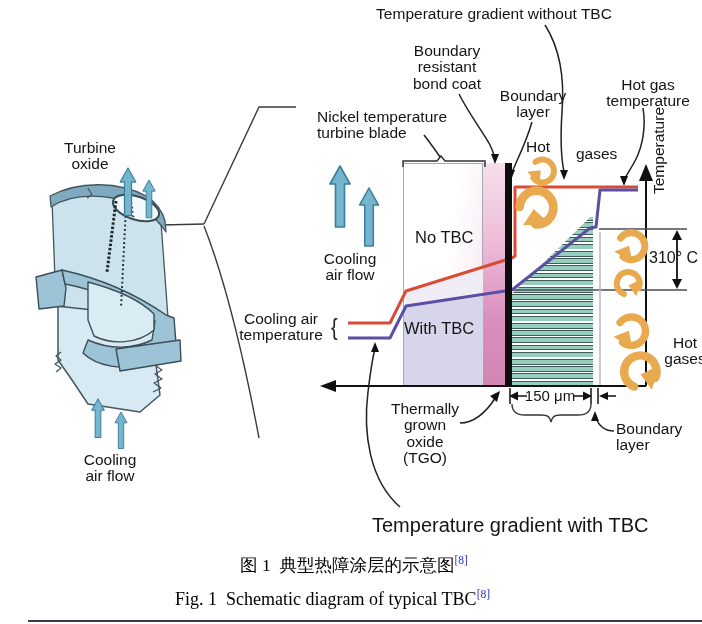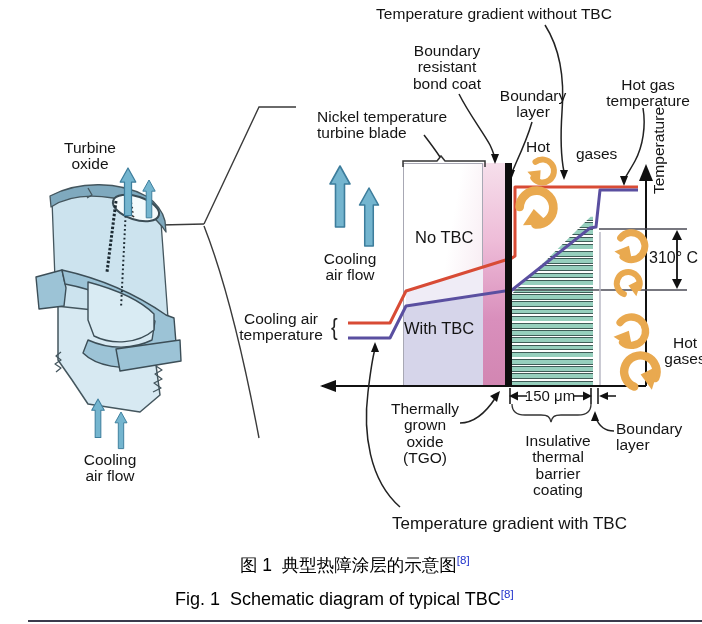--- a/index.html
+++ b/index.html
@@ -17,21 +17,21 @@
   svg.overlay{position:absolute;left:0;top:0;}
   
   .lbl{position:absolute;font-size:15.5px;line-height:1.06;color:#141414;
        white-space:pre-line;text-align:center;transform:translateX(-50%);}
   .nw{white-space:nowrap;}
   .la{transform:none;text-align:left;}
   .ra{transform:none;text-align:center;}
   .big{font-size:16.5px;}
   .vert{writing-mode:vertical-rl;transform:rotate(180deg);white-space:nowrap;}
   .brace{font-size:20px;transform:scaleY(1.2);color:#222;}
-  .cap{position:absolute;font-family:Liberation Sans, sans-serif;color:#000;white-space:pre;text-align:center;}
+  .cap{position:absolute;font-family:Liberation Serif, serif;color:#000;white-space:pre;text-align:center;}
   .cap-zh{left:212px;top:553px;font-size:17.5px;}
   .cap-en{left:147px;top:588px;font-size:18px;}
   .ref{font-size:11.5px;vertical-align:super;color:#2233cc;}
   .bottom-rule{left:0;top:620px;width:702px;height:2px;background:#3b3b4d;}
 </style>
 </head>
 <body>
 
 <div class="fig">
 
@@ -177,28 +177,24 @@
   <div class="lbl la brace" style="left:303px;top:317px;">{</div>
   <div class="lbl" style="left:62px;top:140px;">Turbine
 oxide</div>
   <div class="lbl" style="left:82px;top:452px;">Cooling
 air flow</div>
   <div class="lbl" style="left:397px;top:401px;">Thermally
 grown
 oxide
 (TGO)</div>
   <div class="lbl nw" style="left:522px;top:388px;font-size:15px;">150 μm</div>
-  <div class="lbl" style="left:530px;top:433px;">Insulative
-thermal
-barrier
-coating</div>
   <div class="lbl la" style="left:588px;top:421px;">Boundary
 layer</div>
   <div class="lbl la nw" style="left:621px;top:250px;font-size:16px;">310° C</div>
   <div class="lbl" style="left:657px;top:335px;">Hot
 gases</div>
-  <div class="lbl la nw" style="left:364px;top:515px;font-size:17px;">Temperature gradient with TBC</div>
+  <div class="lbl la nw" style="left:344px;top:515px;font-size:20px;">Temperature gradient with TBC</div>
 
   <div class="cap cap-zh"><span>图 1  典型热障涂层的示意图</span><span class="ref">[8]</span></div>
   <div class="cap cap-en"><span>Fig. 1  Schematic diagram of typical TBC</span><span class="ref">[8]</span></div>
 
   <div class="abs bottom-rule"></div>
 </div>
 
 </body></html>

